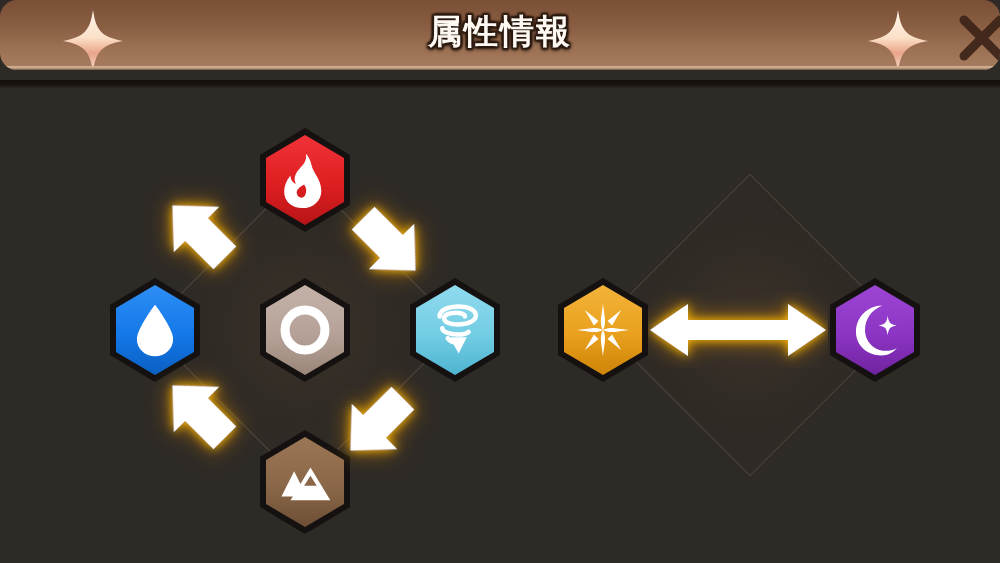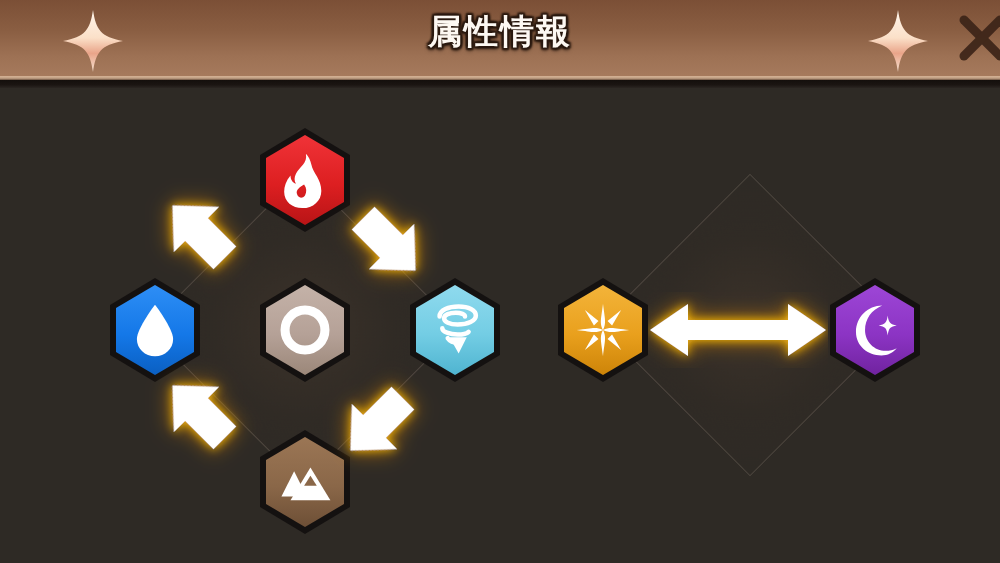--- a/index.html
+++ b/index.html
@@ -5,23 +5,24 @@
   html,body{margin:0;padding:0;}
   body{
     width:1000px;height:563px;overflow:hidden;
     font-family:"DejaVu Sans","Liberation Sans",sans-serif;
     background:#2e2a25;
   }
   .screen{position:relative;width:1000px;height:563px;overflow:hidden;background:#2e2a25;}
 
   
   .header{
-    position:absolute;left:0;top:0;width:1000px;height:80px;
+    position:absolute;left:0;top:0;width:1000px;height:70px;
     background:linear-gradient(180deg,#7b4f36 0%,#8a5e42 38%,#9d7154 70%,#a87c5e 100%);
     overflow:hidden;
+    border-radius:17px;
   }
   .header:after{
     content:"";position:absolute;left:0;right:0;bottom:0;height:4px;
     background:linear-gradient(180deg,#d6b395 0%,#c0a084 55%,#6d5240 100%);
   }
   .header-underline{
     position:absolute;left:0;top:80px;width:1000px;height:8px;
     background:linear-gradient(180deg,#140f0c 0%,#1b1512 60%,#2a2521 100%);
   }
   .header-title{

